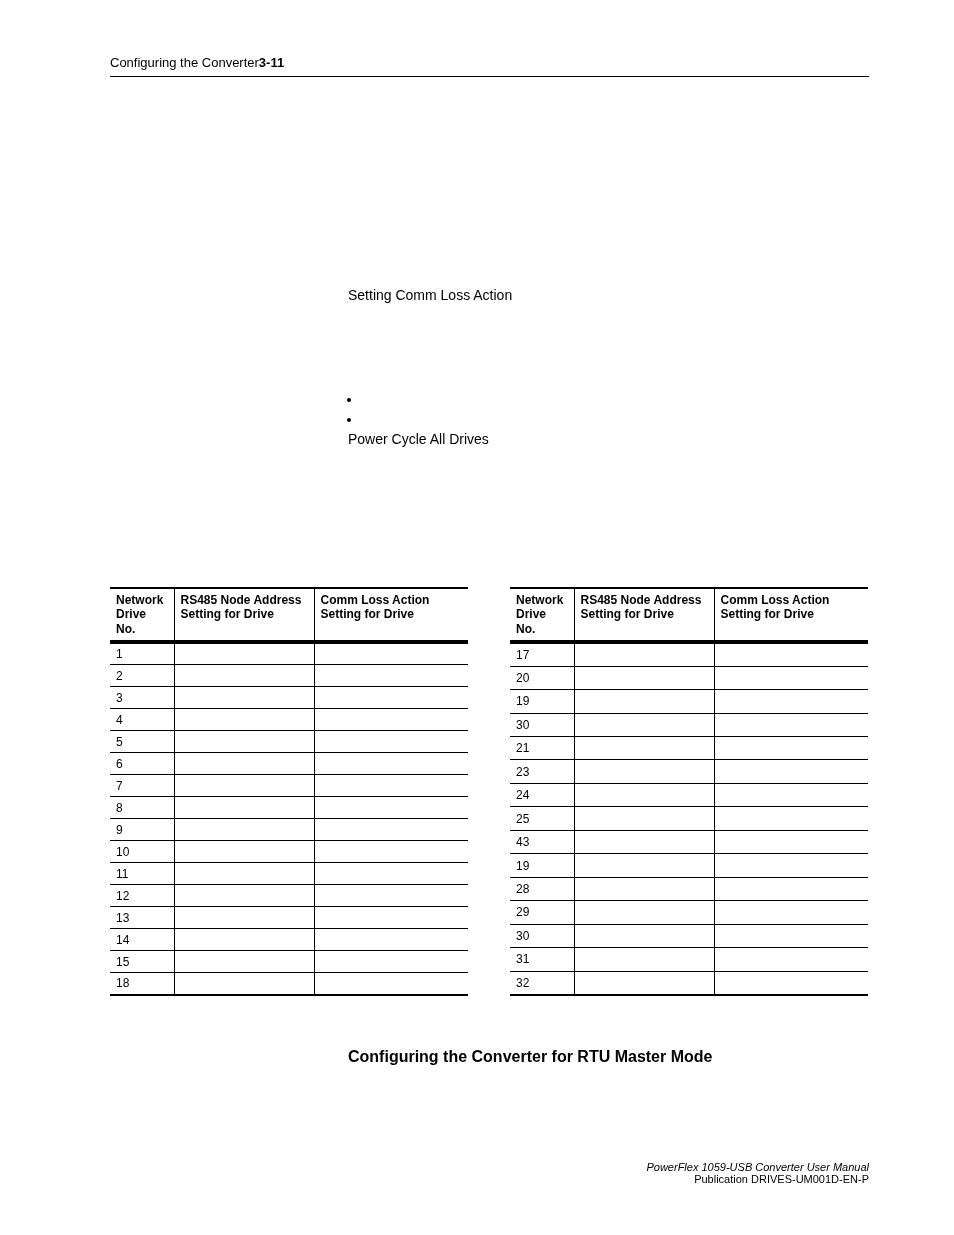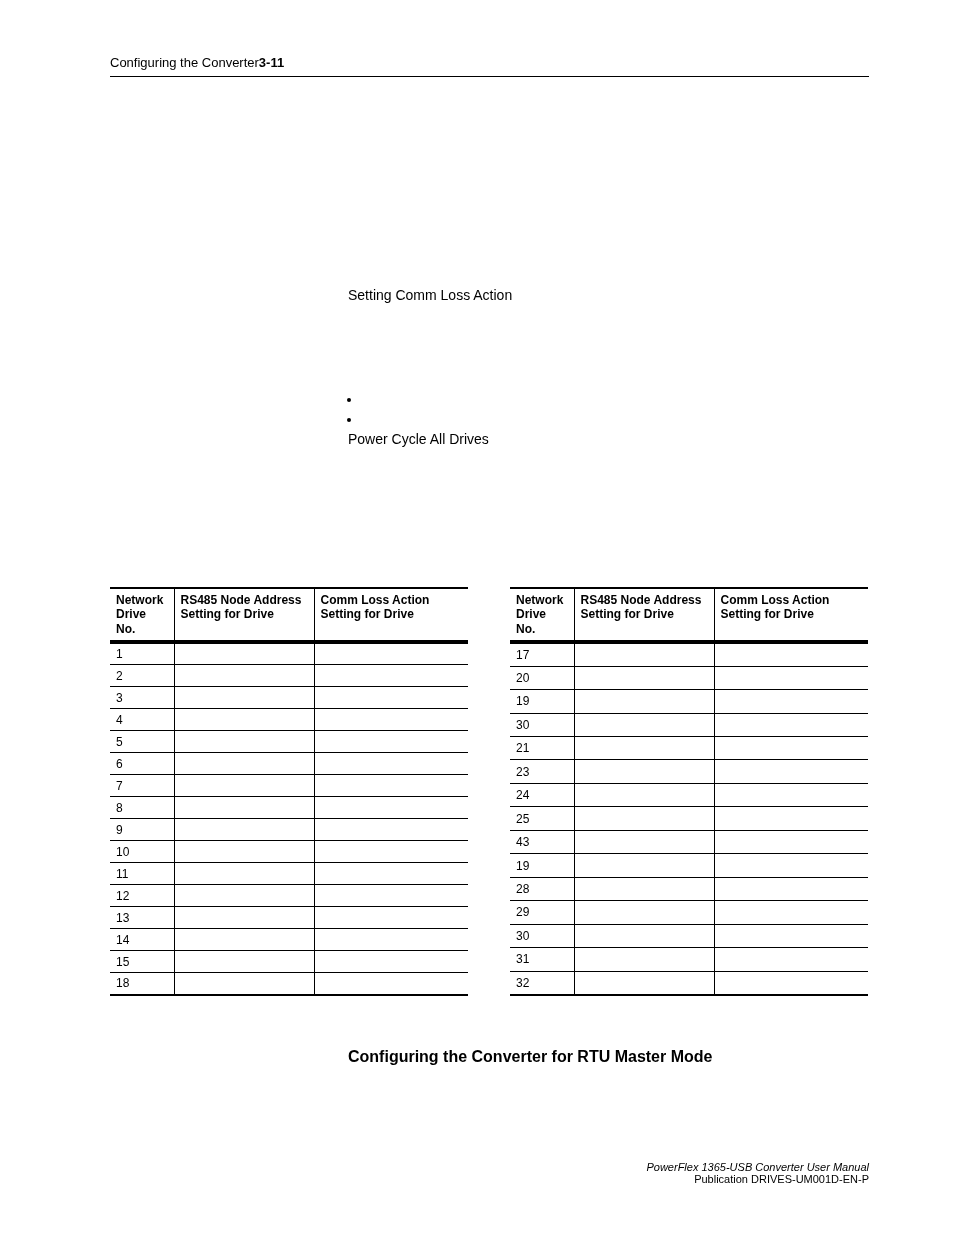--- a/index.html
+++ b/index.html
@@ -229,17 +229,17 @@
           </tr>
         </tbody>
     </table>
   </div>
 
   <div class="content-area">
     <div class="section-h2">Configuring the Converter for RTU Master Mode</div>
   </div>
 
   <div class="footer">
-    <div class="footer-line1">PowerFlex 1365-USB Converter User Manual</div>
+    <div class="footer-line1">PowerFlex 1059-USB Converter User Manual</div>
     <div class="footer-line2">Publication DRIVES-UM001D-EN-P</div>
   </div>
 
 </div>
 
 </body></html>

